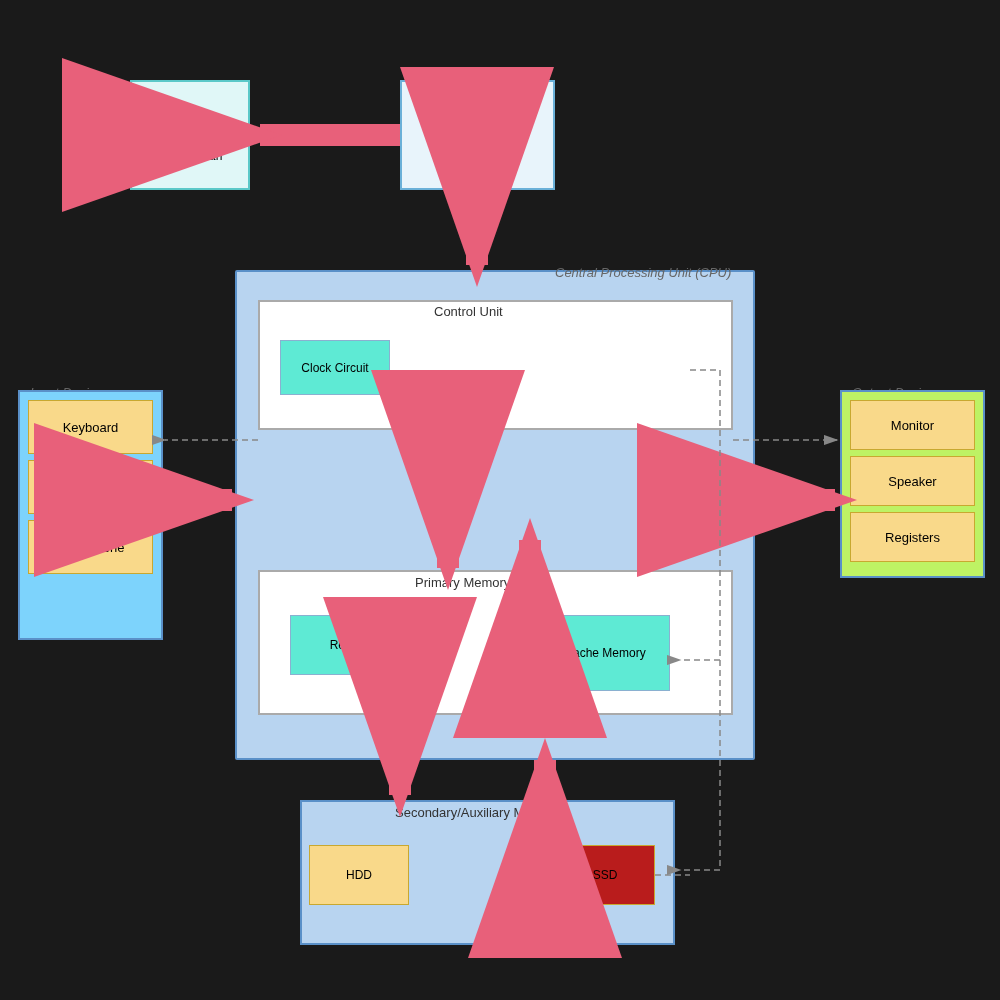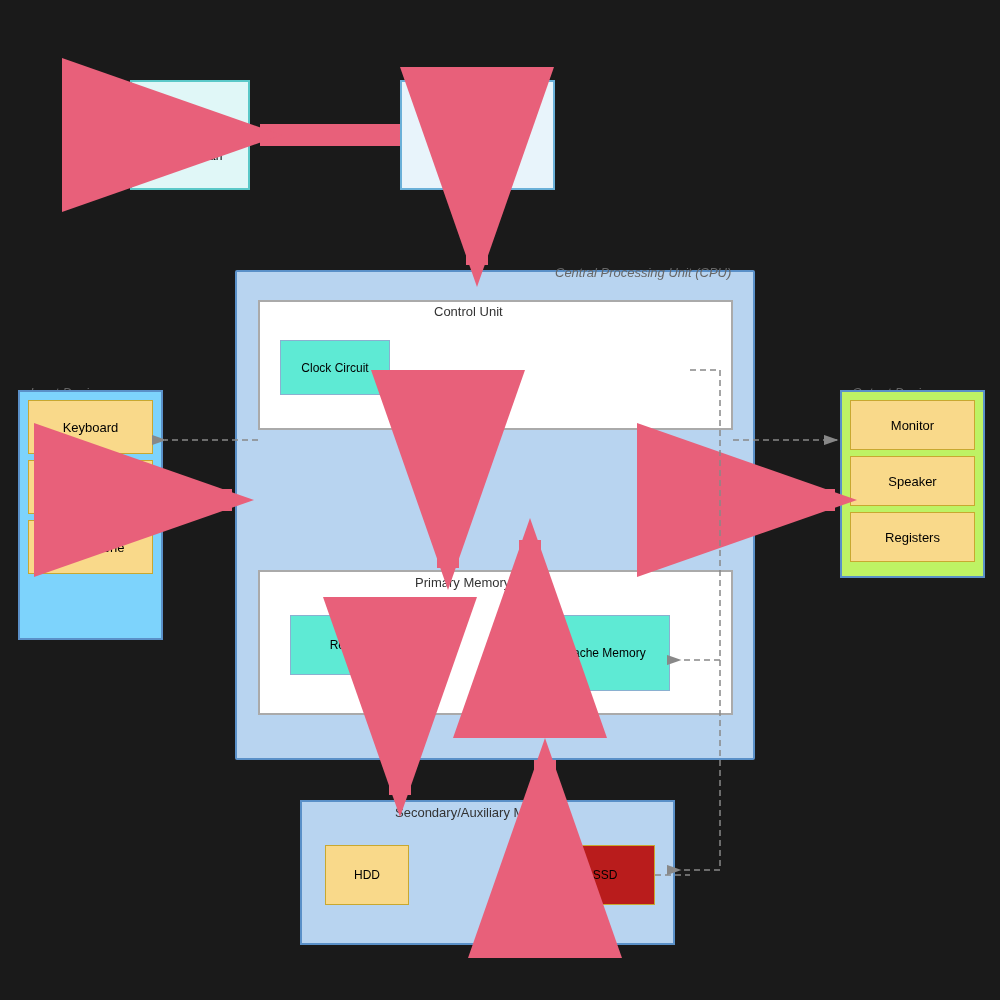--- a/index.html
+++ b/index.html
@@ -153,21 +153,21 @@
       align-items: flex-start;
       justify-content: flex-start;
       padding: 8px;
     }
     .secondary-memory-title {
       position: absolute;
       top: 805px; left: 395px;
       font-size: 13px;
       color: #333;
     }
-    .hdd-box { left: 325px; top: 845px; width: 84px; height: 60px; }
+    .hdd-box { left: 309px; top: 845px; width: 100px; height: 60px; }
     .ssd-box { left: 555px; top: 845px; width: 100px; height: 60px; }
 
     
     .input-devices {
       left: 18px; top: 390px;
       width: 145px; height: 250px;
       background: #7dd3fc;
       border-color: #5a90c8;
       flex-direction: column;
       justify-content: flex-start;

